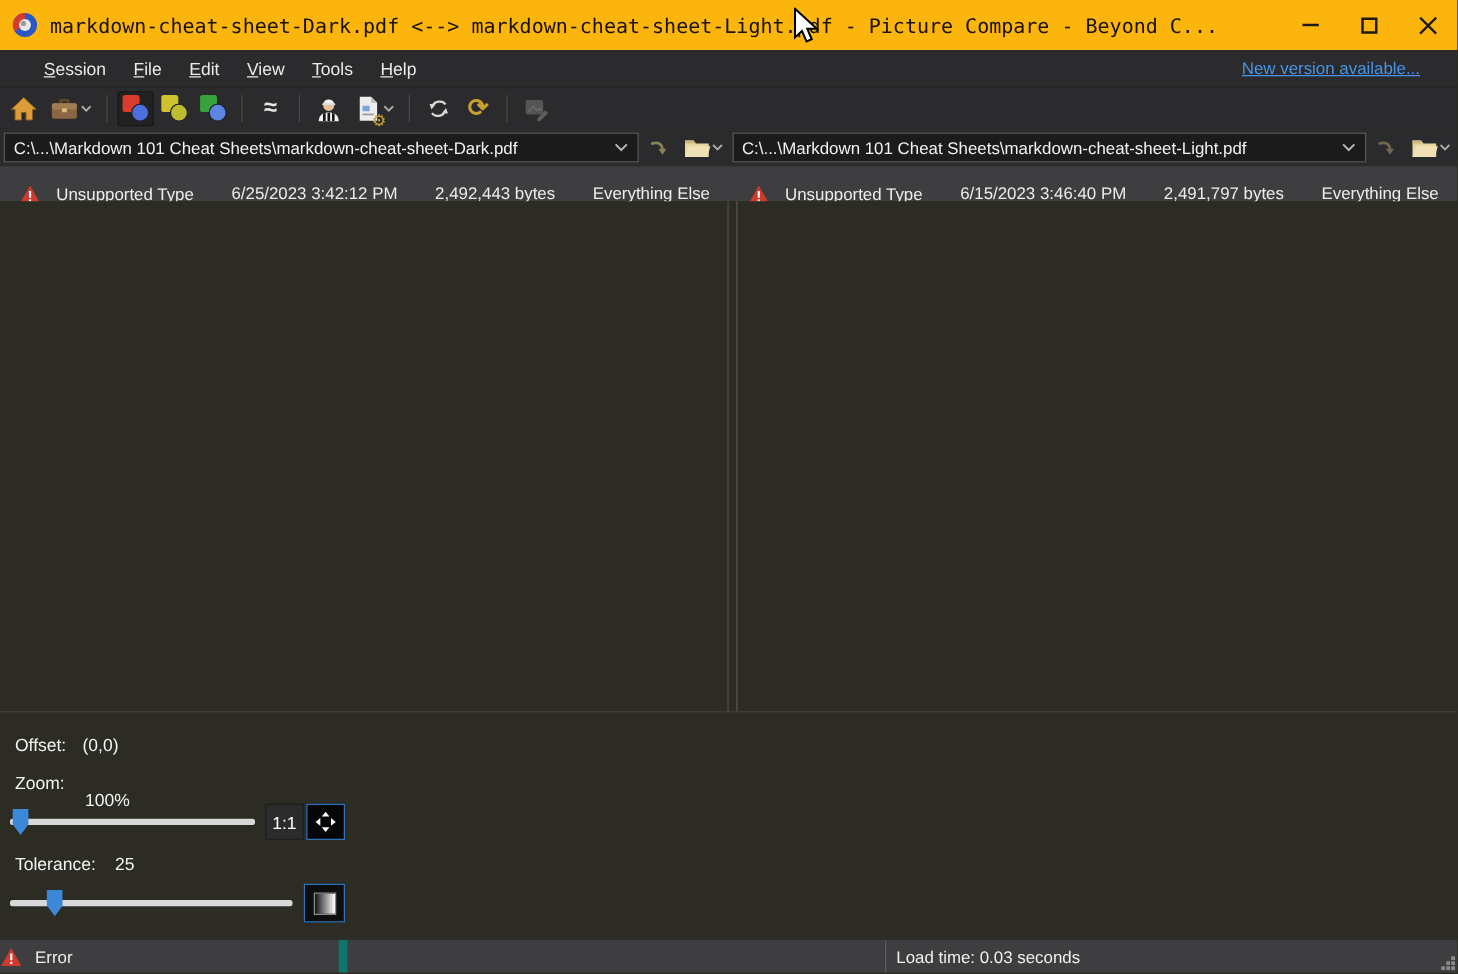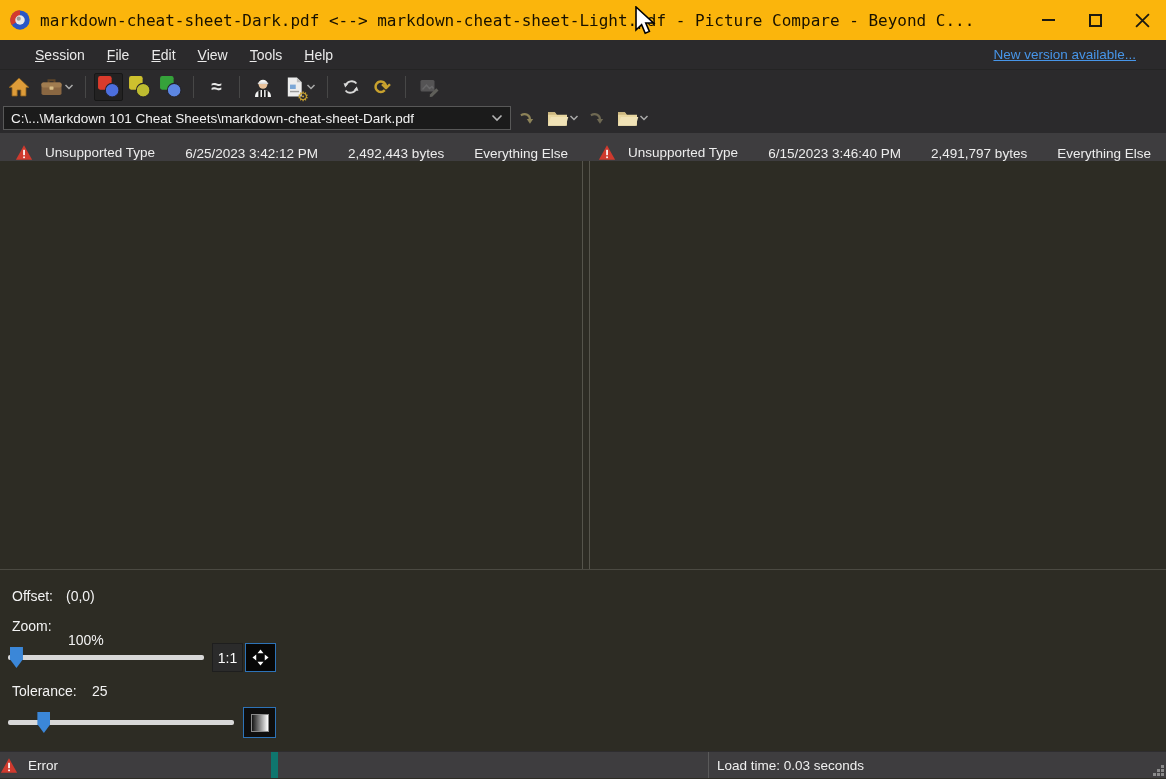--- a/index.html
+++ b/index.html
@@ -36,21 +36,21 @@
   
   .pathrow { height:30px; background:#2B2A2C; display:flex; align-items:center; gap:5px; padding:0 3px; }
   .path-group { display:flex; align-items:center; flex:1 1 0; gap:5px; min-width:0; }
   .combo { flex:1; height:24px; background:#1B1B1B; border:1px solid #585858; display:flex;
            align-items:center; padding:0 7px; min-width:0; }
   .combo .txt { flex:1; color:#F2F2F2; font-size:13.5px; white-space:nowrap; overflow:hidden; }
   .icon-btn { height:26px; display:flex; align-items:center; justify-content:center; padding:0 2px; }
 
   
   .inforow { height:28px; background:#3E3D3F; display:flex; color:#EDEDED; font-size:13.5px; }
-  .info-half { flex:1 1 0; display:flex; align-items:flex-end; justify-content:space-between; padding:0 15px; min-width:0; }
+  .info-half { flex:1 1 0; display:flex; align-items:flex-start; justify-content:space-between; padding:14px 15px; min-width:0; }
   .info-group { display:flex; align-items:center; gap:12px; }
 
   
   .panes { height:409px; display:flex; border-bottom:1px solid #4B4A42; }
   .pane-left  { width:583px; background:#2D2C24; border-right:1px solid #55544B; }
   .pane-gap   { width:6px; background:#2D2C24; }
   .pane-right { flex:1; background:#2D2C24; border-left:1px solid #55544B; }
 
   
   .controls { position:relative; height:181px; background:#2D2C24; color:#F3F3F3; font-size:14px; }
@@ -231,20 +231,26 @@
         <path d="M2 3.5 H9.2 L11.2 6 H22 V17.5 H2 Z" fill="#E8D6A0"></path>
         <path d="M2 3.5 H9.2 L11.2 6 H2 Z" fill="#CDB77F"></path>
         <path d="M2 17.5 L5 8.5 H23.4 L20.6 17.5 Z" fill="#F0E2B6"></path>
       </svg>
       <svg width="10" height="8" viewBox="0 0 10 8">
         <path d="M1.5 2 L5 5.5 L8.5 2" fill="none" stroke="#ABABAB" stroke-width="1.5"></path>
       </svg>
     </div>
   </div>
   <div class="path-group">
+    <div class="combo">
+      <span class="txt">C:\...\Markdown 101 Cheat Sheets\markdown-cheat-sheet-Light.pdf</span>
+      <svg width="12" height="8" viewBox="0 0 12 8">
+        <path d="M1.5 1.5 L6 6 L10.5 1.5" fill="none" stroke="#B5B5B5" stroke-width="1.6"></path>
+      </svg>
+    </div>
     <div class="icon-btn">
       <svg width="19" height="19" viewBox="0 0 20 20">
         <path d="M3 6.5 C8 4.2 12.6 6 12.6 11.5" fill="none" stroke="#6E6852" stroke-width="2.3"></path>
         <path d="M9.2 10.6 L16 10.6 L12.6 15.6 Z" fill="#6E6852"></path>
       </svg>
     </div>
     <div class="icon-btn">
       <svg width="23" height="19" viewBox="0 0 24 20">
         <path d="M2 3.5 H9.2 L11.2 6 H22 V17.5 H2 Z" fill="#E8D6A0"></path>
         <path d="M2 3.5 H9.2 L11.2 6 H2 Z" fill="#CDB77F"></path>

